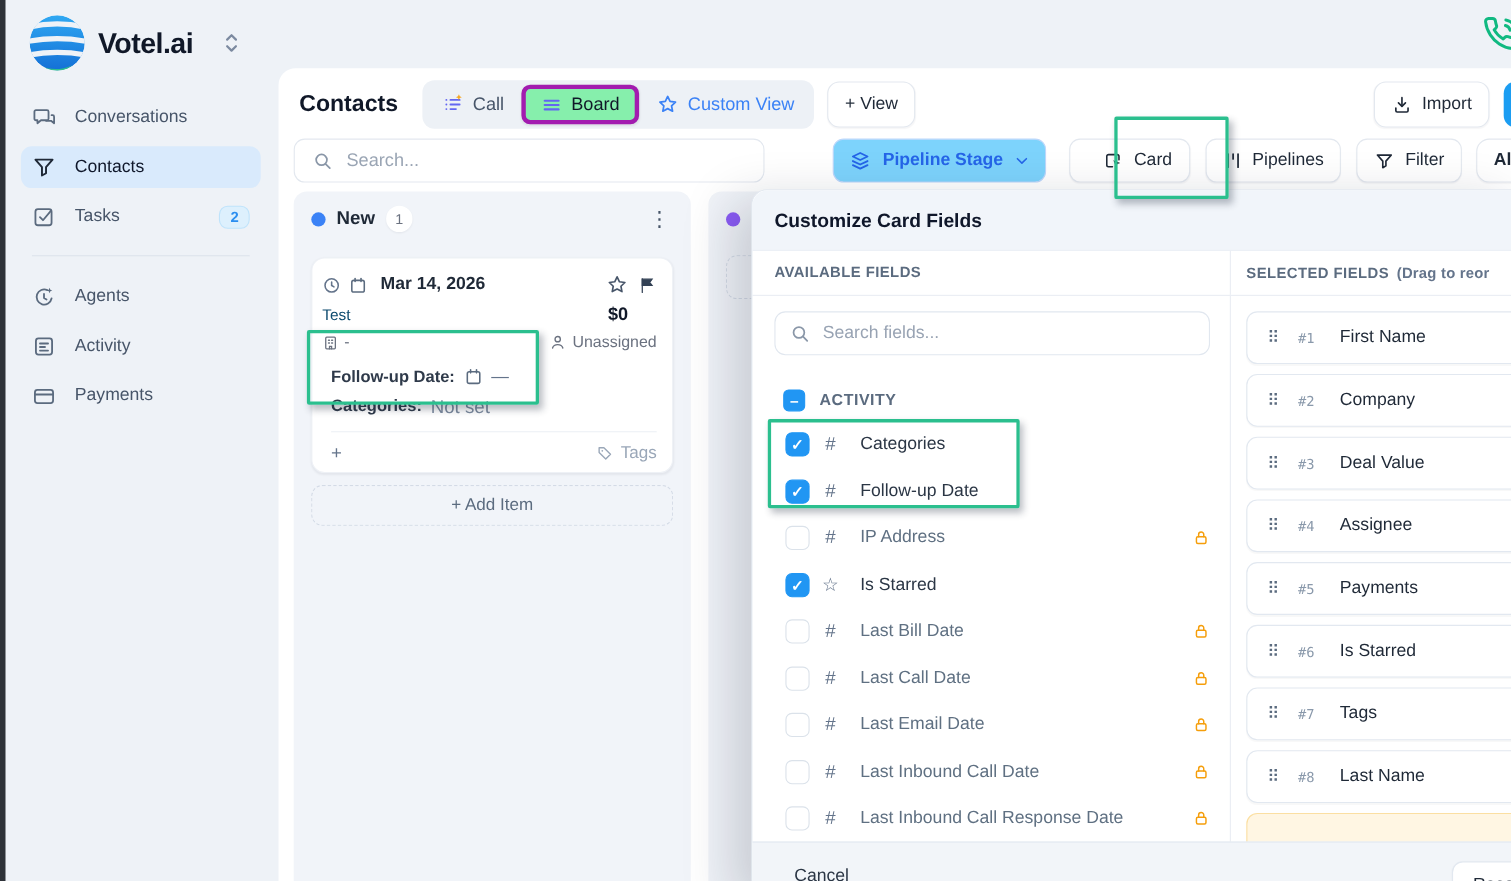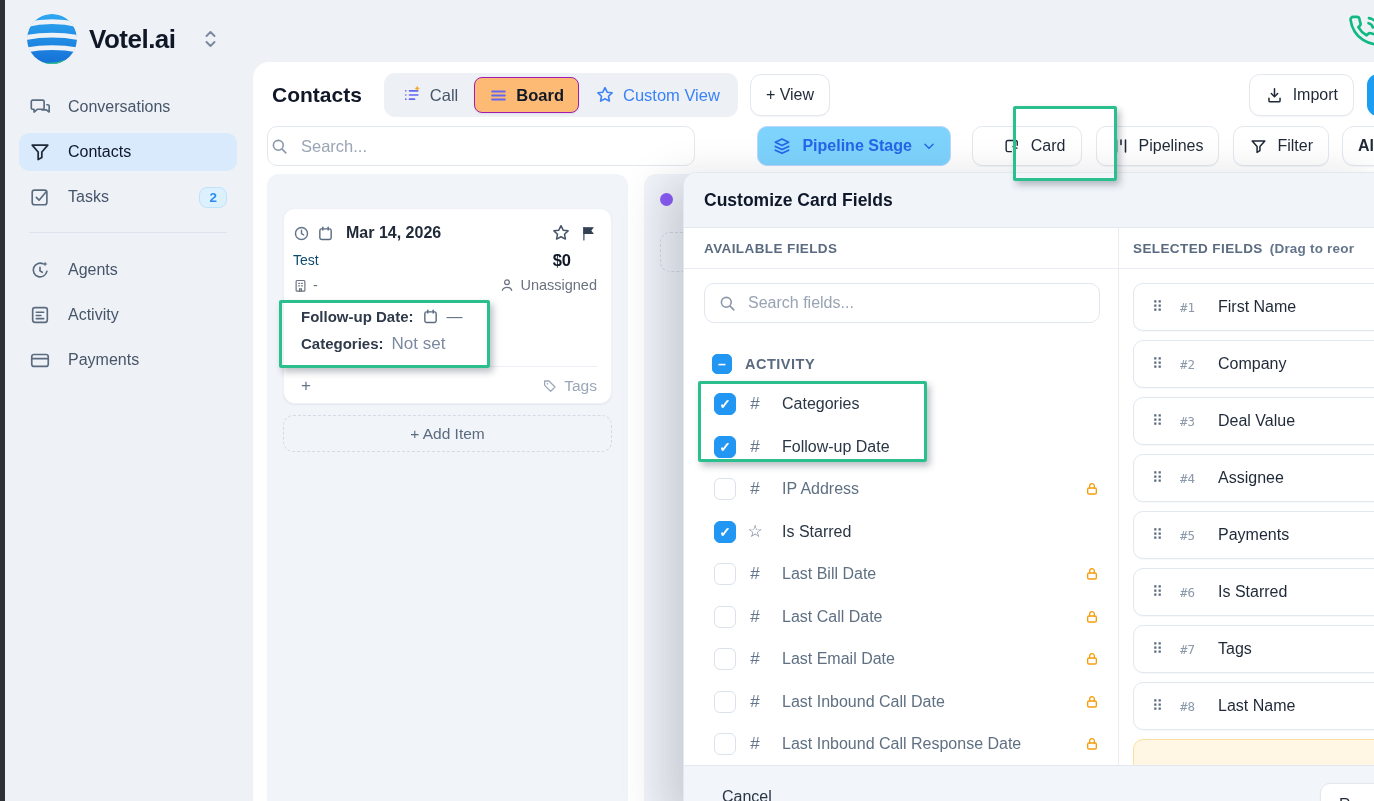--- a/index.html
+++ b/index.html
@@ -30,33 +30,33 @@
   .phone-ic { position:absolute; top:14px; right:-8px; color:#10b981; z-index:4; }
 
   
   .panel { position:absolute; left:253px; top:62px; width:1121px; height:739px;
     background:#ffffff; border-top-left-radius:16px; z-index:1; }
   .hdr-row1 { display:flex; align-items:center; height:56px; padding:10px 0 0 19px; }
   .page-title { font-size:21px; font-weight:bold; color:#101828; margin-right:22px; }
   .tab-group { display:flex; align-items:center; background:#edf1f6; border-radius:11px; padding:4px; gap:2px; }
   .tab { display:flex; align-items:center; gap:8px; height:36px; padding:0 14px; border-radius:8px;
     font-size:16.5px; color:#475569; cursor:pointer; white-space:nowrap; }
-  .tab.active { background:#fdba74; color:#101828; font-weight:700; border:1px solid #a21caf;
+  .tab.active { background:#86efac; color:#101828; font-weight:400; border:4px solid #a21caf;
     box-shadow:0 1px 2px rgba(15,23,42,.08); }
   .tab.link { color:#3b82f6; }
   .btn { display:flex; align-items:center; gap:9px; background:#fff; border:1px solid #e3e8ef;
     border-radius:11px; height:42px; padding:0 15px; font-size:16px; color:#1f2937;
     box-shadow:0 1px 1px rgba(15,23,42,.04); cursor:pointer; white-space:nowrap; }
   .add-view { margin-left:12px; }
   .import-btn { margin-left:auto; margin-right:13px; }
   .blue-sliver { width:34px; height:42px; background:#1b9df2; border-radius:11px; margin-right:-27px; }
 
   .hdr-row2 { display:flex; align-items:center; height:40px; margin-top:8px; padding-left:14px; }
   .search-box { display:flex; align-items:center; gap:12px; width:428px; height:40px;
-    border:1px solid #e3e8ef; border-radius:10px; background:#fff; padding:0 2px; }
+    border:1px solid #e3e8ef; border-radius:10px; background:#fff; padding:0 16px; }
   .search-box input { border:none; outline:none; font-size:16.5px; color:#334155; width:100%;
     font-family:"Liberation Sans", sans-serif; background:transparent; }
   .search-box input::placeholder { color:#9aa5b4; }
   .pipeline-btn { margin-left:auto; display:flex; align-items:center; gap:10px; height:40px;
     background:#7dd3fc; border:1px solid #bcd7fb; border-radius:10px; padding:0 14px;
     color:#2565e8; font-size:16px; font-weight:600; cursor:pointer; }
   .tbtn { height:40px; border-radius:10px; }
   .card-btn { margin-left:21px;padding-left:30px; }
   .pipes-btn { margin-left:14px; }
   .filter-btn { margin-left:14px; }
@@ -367,20 +367,26 @@
           </svg>
         </span>
         <span>Filter</span>
       </button>
       <button class="btn tbtn all-btn">All</button>
     </div>
 
     <div class="board">
 
       <div class="bcol">
+        <div class="bcol-head">
+          <span class="dot" style="background:#3b82f6"></span>
+          <span class="bcol-title">New</span>
+          <span class="count-badge">1</span>
+          <span class="kebab">⋮</span>
+        </div>
 
         <div class="deal-card">
           <div class="dc-row dc-date-row">
             <span class="dc-ic">
               <svg width="17" height="17" viewBox="0 0 24 24" fill="none" stroke="currentColor" stroke-width="2" stroke-linecap="round">
                 <circle cx="12" cy="12" r="8.5"></circle>
                   <polyline points="12,7.5 12,12 15,13.8"></polyline>
               </svg>
             </span>
             <span class="dc-cal">

